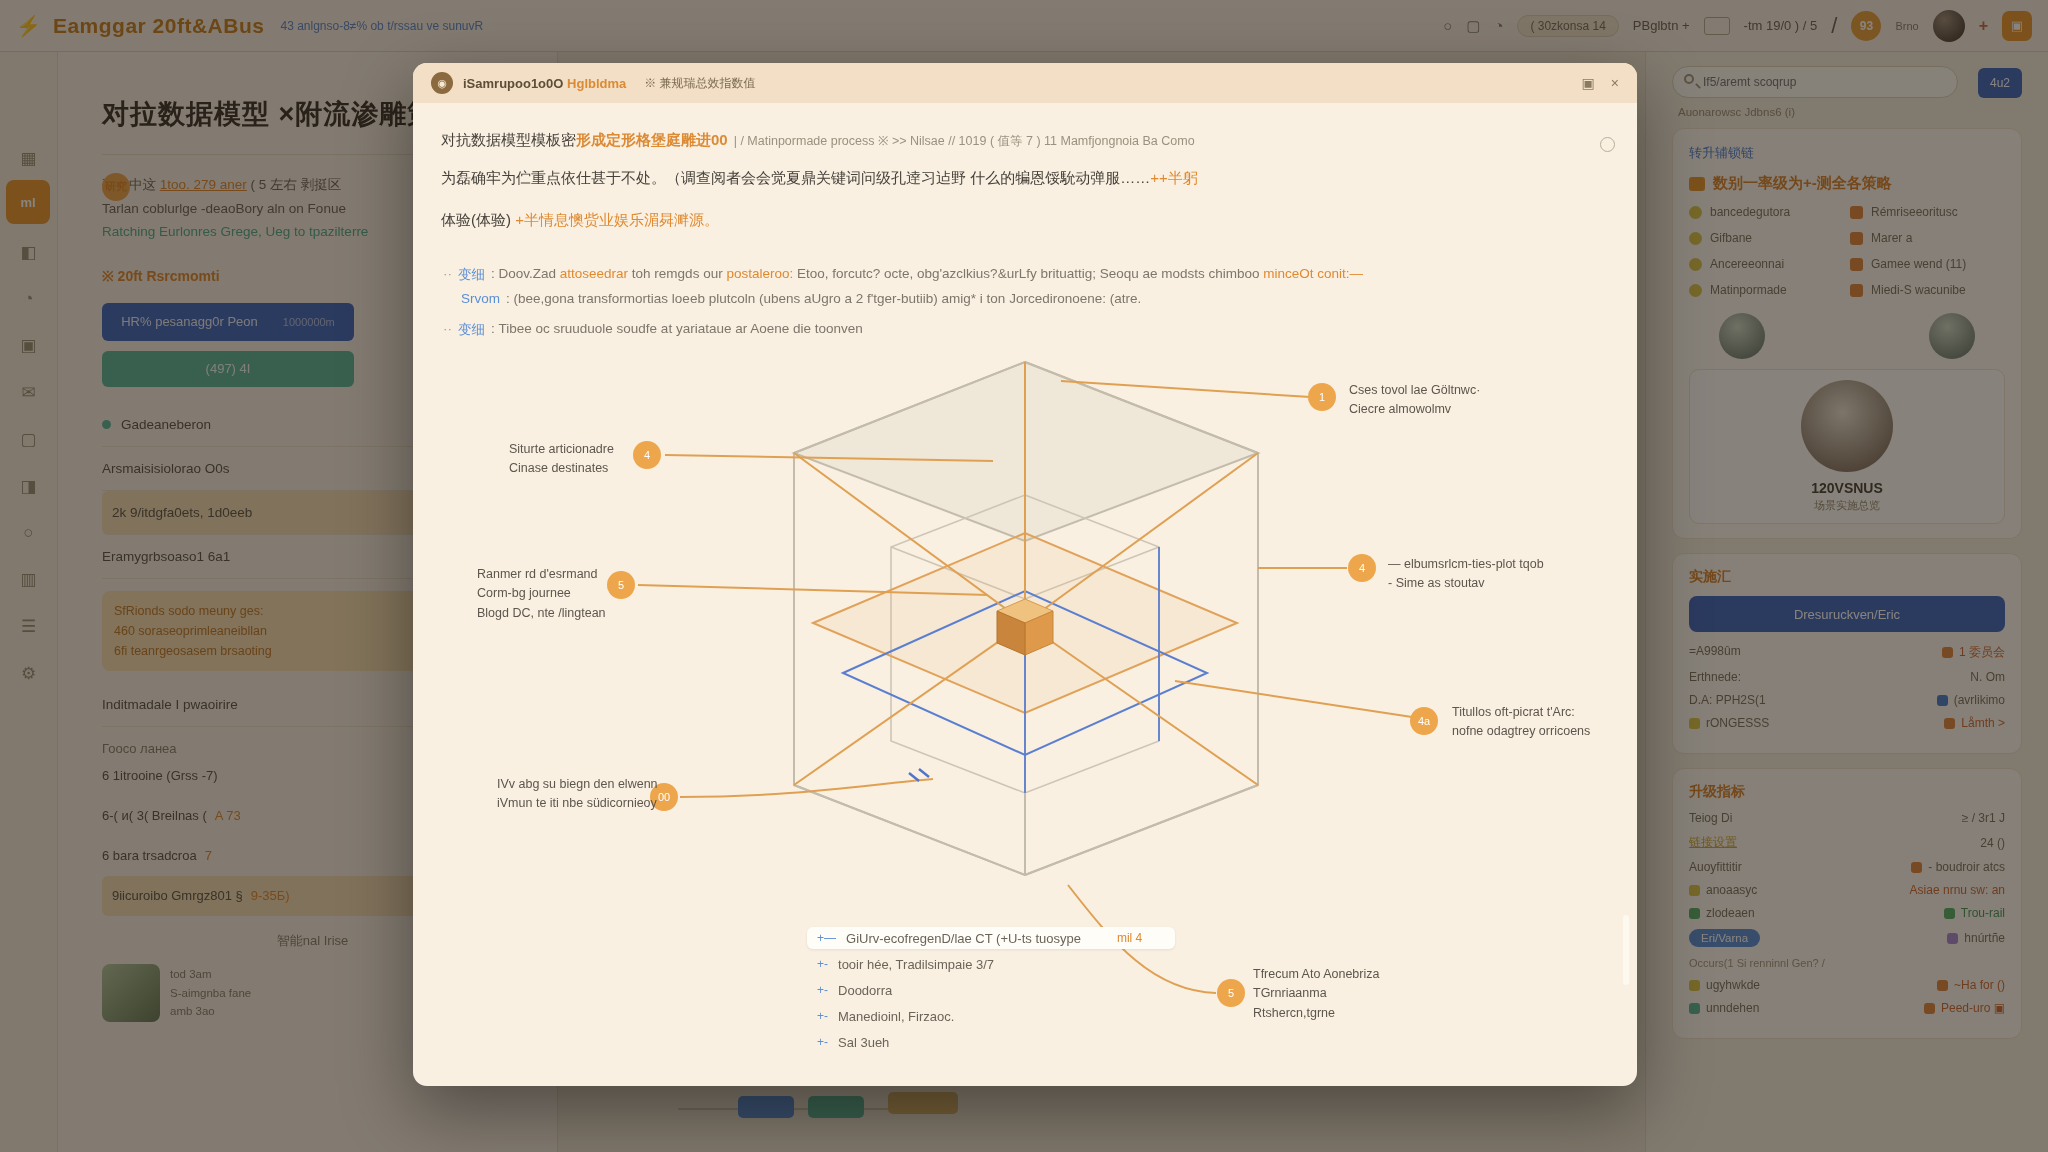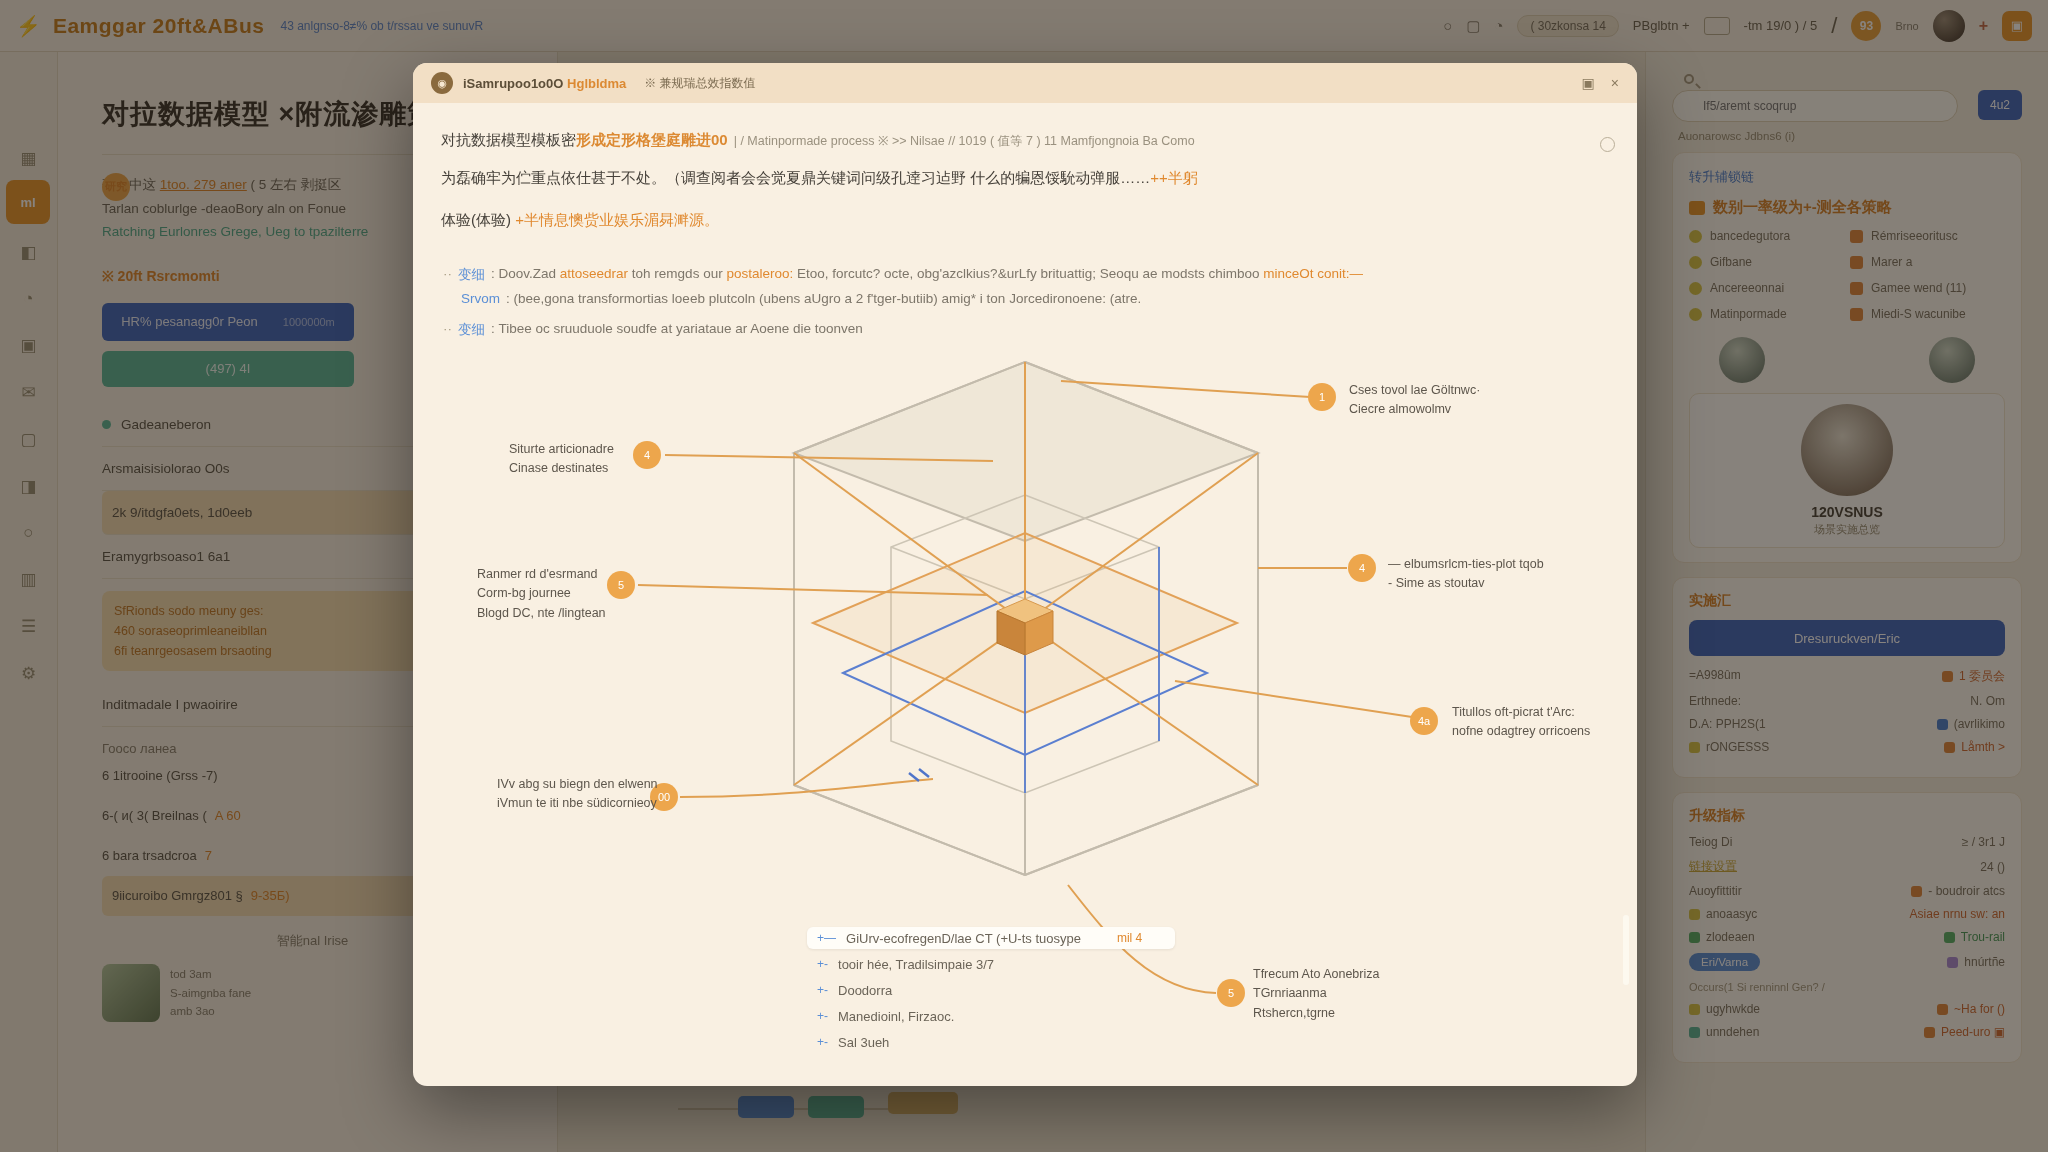--- a/index.html
+++ b/index.html
@@ -68,21 +68,21 @@
   
   .canvas{position:absolute;top:52px;left:558px;right:388px;bottom:0;background:#efe6d4;z-index:1;}
   .donut{position:absolute;border:6px solid #5cb79a;border-radius:50%;}
   .chip{position:absolute;height:22px;border-radius:5px;font-size:11px;color:#fff;
         display:flex;align-items:center;justify-content:center;padding:0 10px;}
   .flowline{position:absolute;height:2px;background:#cfc3a8;}
 
   
   .rightpanel{position:absolute;top:52px;right:0;width:403px;bottom:0;background:#f3ecdd;
               border-left:1px solid #e2d7c0;padding:14px 26px 0 26px;z-index:4;}
-  .rp-search{display:flex;gap:20px;align-items:flex-start;margin-top:24px;}
+  .rp-search{display:flex;gap:20px;align-items:flex-end;}
   .rp-input{flex:1;height:32px;border:1px solid #ddd1b6;border-radius:16px;background:#fdfaf3;
             padding:0 12px 0 30px;font-size:12px;color:#7a7160;font-family:"Liberation Sans",sans-serif;}
   .search-glyph{position:absolute;left:38px;top:22px;width:10px;height:10px;border:2px solid #a59a82;
                 border-radius:50%;}
   .search-glyph:after{content:"";position:absolute;left:9px;top:9px;width:6px;height:2px;
                 background:#a59a82;transform:rotate(45deg);}
   .rp-search-btn{height:30px;padding:0 12px;background:#3f66bd;color:#fff;border-radius:6px;font-size:12px;
                  display:flex;align-items:center;}
   .rp-note{margin:8px 0 10px 6px;font-size:11.5px;color:#9a9078;}
   .rp-card{background:#fdf9f0;border:1px solid #eee2cb;border-radius:12px;padding:14px 16px;margin-bottom:14px;}
@@ -237,21 +237,21 @@
     <div class="lp-item">
       <span>Inditmadale I pwaoirire</span>
     </div>
 
     <div class="lp-group">Гоосо ланеа</div>
     <div class="lp-sub">
       <span>6 1itrooine (Grss -7)</span>
     </div>
     <div class="lp-sub">
       <span>6-( и( 3( Breilnas (</span>
-      <span class="acc">A 60</span>
+      <span class="acc">A 73</span>
     </div>
     <div class="lp-sub">
       <span>6 bara trsadcrоа</span>
       <span class="acc">7</span>
     </div>
     <div class="lp-sub hl">
       <span>9iicuroibo Gmrgz801 §</span>
       <span class="acc">9-35Б)</span>
     </div>
 

